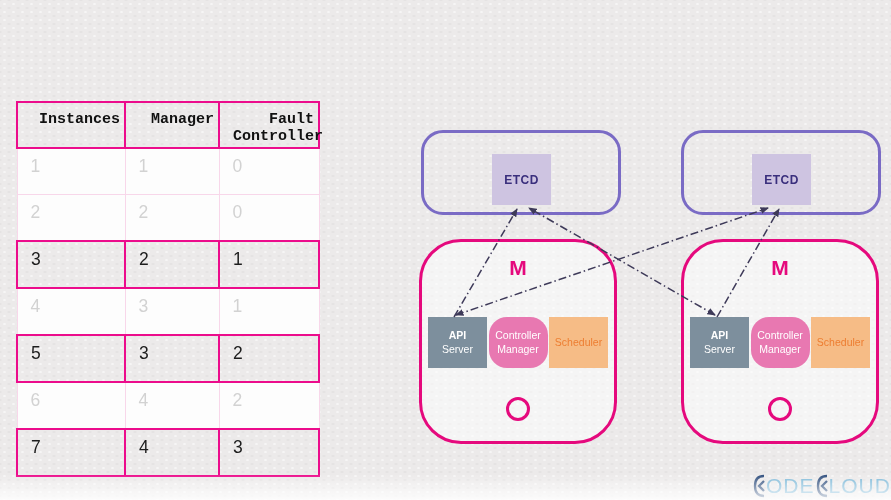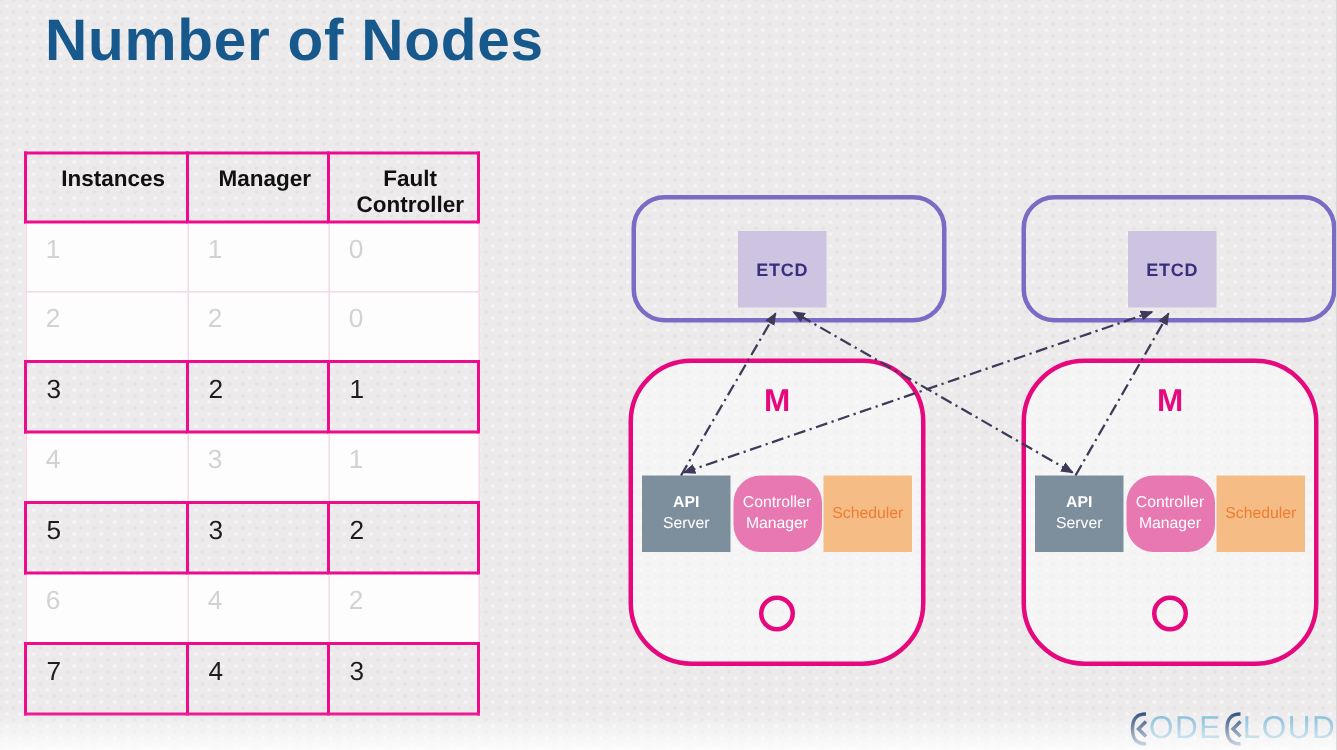--- a/index.html
+++ b/index.html
@@ -24,33 +24,33 @@
   .quorum-table{
     position:absolute;left:16px;top:101px;
     border-collapse:collapse;table-layout:fixed;width:302px;
   }
   .quorum-table col.c1{width:108px}
   .quorum-table col.c2{width:94px}
   .quorum-table col.c3{width:100px}
   .quorum-table th{
     height:36px;border:2.5px solid #EC0C8C;
     font-size:15px;font-weight:700;color:#111;
-    text-align:center;vertical-align:top;
-    padding:8px 4px 0 13px;line-height:1.15;background:transparent;
+    text-align:right;vertical-align:top;
+    padding:8px 4px 0 13px;line-height:1.15;background:transparent;font-family:Liberation Mono, monospace;
   }
   .quorum-table td{
     height:38px;vertical-align:top;
     padding:7px 0 0 13px;font-size:17.5px;
   }
   tr.faded td{border:1.5px solid #F8D7EA;color:#D2D2D2;background:#FDFDFD;}
   tr.active td{border:2.5px solid #EC0C8C;color:#1D1D1D;background:transparent;}
   
   .etcd-node{
     position:absolute;top:130px;width:194px;height:79px;
-    border:3px solid #7A6BC5;border-radius:22px;background:transparent;padding-left:10px;
+    border:3px solid #7A6BC5;border-radius:22px;background:transparent;
   }
   .etcd-node.left{left:421px}
   .etcd-node.right{left:681px}
   .etcd-box{
     position:absolute;left:68px;top:21px;width:59px;height:51px;
     background:#CEC4E1;display:flex;align-items:center;justify-content:center;
     font-size:12px;font-weight:700;color:#3A2F7D;letter-spacing:0.5px;
   }
   .master-node{
     position:absolute;top:239px;width:192px;height:199px;
@@ -93,21 +93,20 @@
     position:absolute;left:0;right:0;bottom:0;height:26px;
     background:linear-gradient(to bottom, rgba(255,255,255,0), rgba(255,255,255,0.85));
     pointer-events:none;
   }
 </style>
 </head>
 <body>
 
 <div class="slide">
 
-  <div class="page-title">Number of Nodes</div>
 
   <table class="quorum-table">
     <colgroup>
         <col class="c1">
         <col class="c2">
         <col class="c3">
       </colgroup>
     <thead>
       <tr>
         <th>Instances</th>

